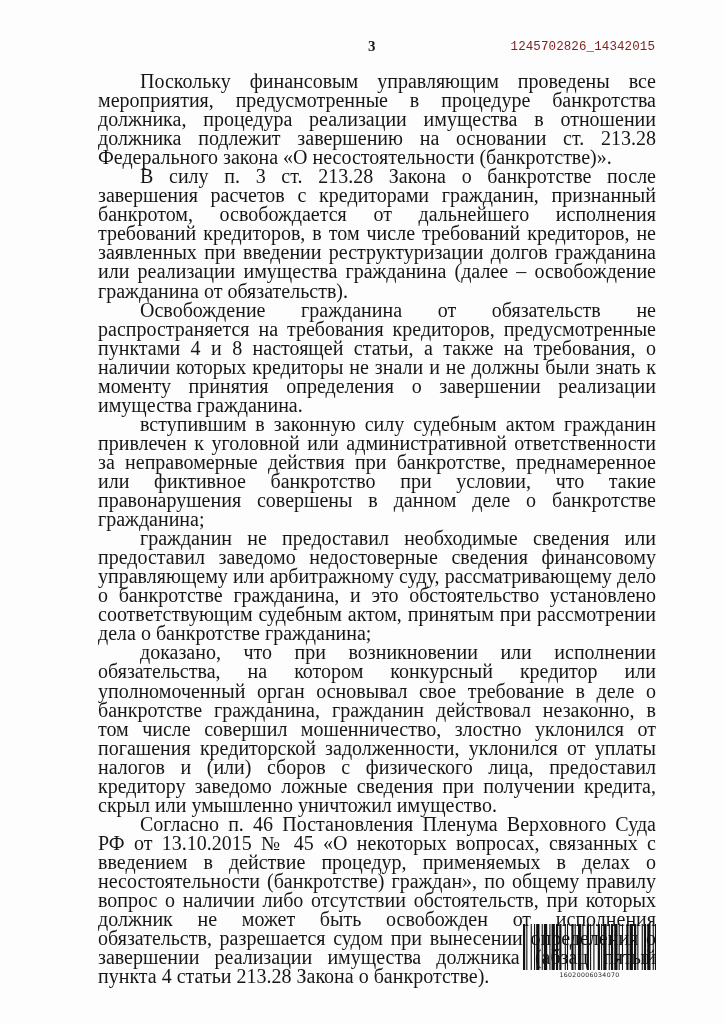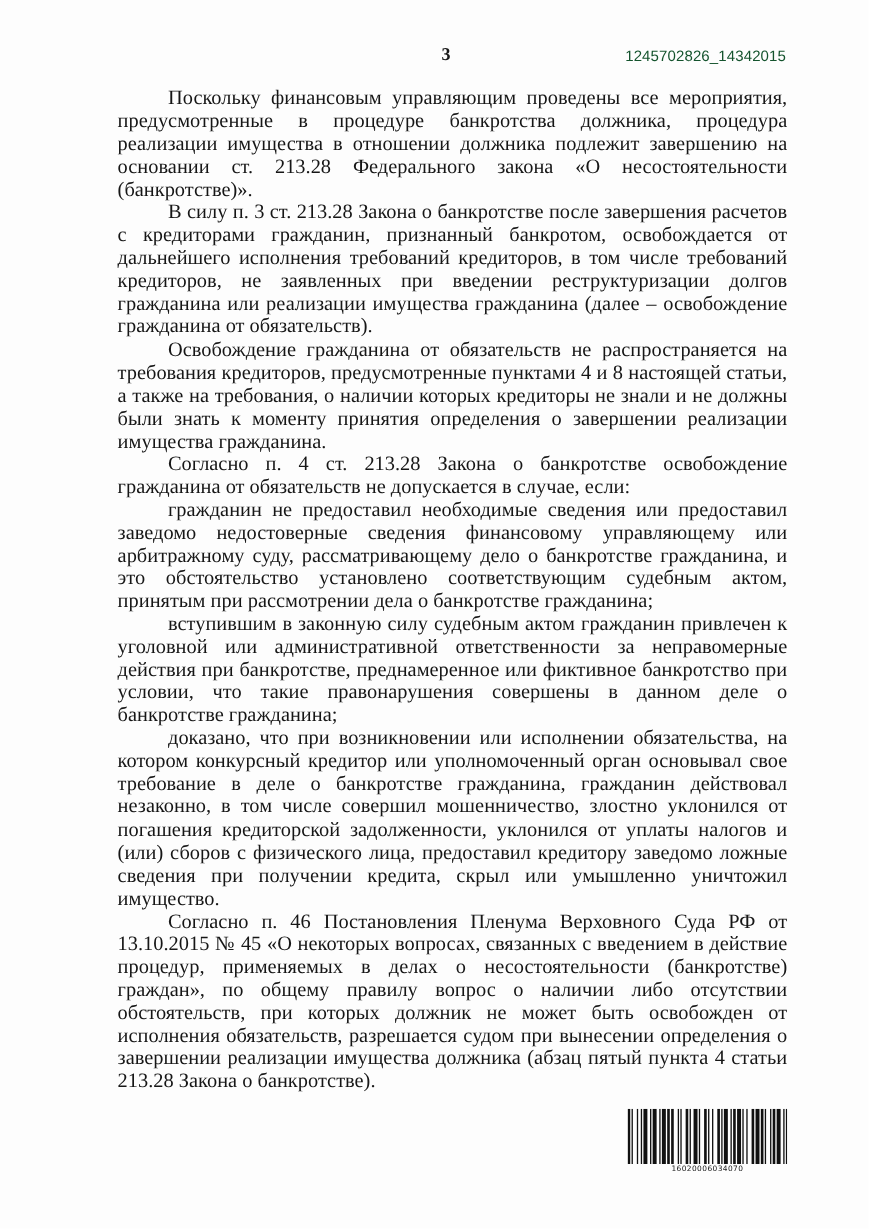--- a/index.html
+++ b/index.html
@@ -40,36 +40,36 @@
     font-weight: 700;
     color: #171717;
     letter-spacing: 0.2px;
   }
   .doc-id {
     position: absolute;
     right: 0;
     top: 2px;
     font-size: 12.5px;
     letter-spacing: 0.1px;
-    color: #14532d;
-    font-family: Liberation Sans, sans-serif;
+    color: #7f1d1d;
+    font-family: Liberation Mono, monospace;
   }
 
   
   .doc-body {
     position: absolute;
     top: 72px;
     left: 98px;
     width: 558px;
   }
   .para {
     margin: 0;
     text-align: justify;
     text-justify: inter-word;
-    font-size: 17px;
+    font-size: 20px;
     line-height: 19.05px;
     text-indent: 42px;
     color: #161616;
     hyphens: none;
   }
 
   
   .barcode-block {
     position: absolute;
     left: 523px;
@@ -99,23 +99,22 @@
 
   <div class="page-header">
     <span class="page-number">3</span>
     <span class="doc-id">1245702826_14342015</span>
   </div>
 
   <div class="doc-body">
     <p class="para">Поскольку финансовым управляющим проведены все мероприятия, предусмотренные в процедуре банкротства должника, процедура реализации имущества в отношении должника  подлежит завершению на основании ст. 213.28 Федерального закона «О несостоятельности (банкротстве)».</p>
     <p class="para">В силу п. 3 ст. 213.28  Закона о банкротстве после завершения расчетов с кредиторами гражданин, признанный банкротом, освобождается от дальнейшего исполнения требований кредиторов, в том числе требований кредиторов, не заявленных при введении реструктуризации долгов гражданина или реализации имущества гражданина (далее – освобождение гражданина от обязательств).</p>
     <p class="para">Освобождение гражданина от обязательств не распространяется на требования кредиторов, предусмотренные пунктами 4 и 8 настоящей статьи, а также на требования, о наличии которых кредиторы не знали и не должны были знать к моменту принятия определения о завершении реализации имущества гражданина.</p>
-    <p class="para">Согласно п. 4 ст. 213.28 Закона о банкротстве освобождение гражданина от обязательств не допускается в случае, если:</p>
+    <p class="para">вступившим в законную силу судебным актом гражданин привлечен к уголовной или административной ответственности за неправомерные действия при банкротстве, преднамеренное или фиктивное банкротство при условии, что такие правонарушения совершены в данном деле о банкротстве гражданина;</p>
     <p class="para">гражданин не предоставил необходимые сведения или предоставил заведомо недостоверные сведения финансовому управляющему или арбитражному суду, рассматривающему дело о банкротстве гражданина, и это обстоятельство установлено соответствующим судебным актом, принятым при рассмотрении дела о банкротстве гражданина;</p>
-    <p class="para">вступившим в законную силу судебным актом гражданин привлечен к уголовной или административной ответственности за неправомерные действия при банкротстве, преднамеренное или фиктивное банкротство при условии, что такие правонарушения совершены в данном деле о банкротстве гражданина;</p>
     <p class="para">доказано, что при возникновении или исполнении обязательства, на котором конкурсный кредитор или уполномоченный орган основывал свое требование в деле о банкротстве гражданина, гражданин действовал незаконно, в том числе совершил мошенничество, злостно уклонился от погашения кредиторской задолженности, уклонился от уплаты налогов и (или) сборов с физического лица, предоставил кредитору заведомо ложные сведения при получении кредита, скрыл или умышленно уничтожил имущество.</p>
     <p class="para">Согласно п. 46 Постановления Пленума Верховного Суда РФ от 13.10.2015 № 45 «О некоторых вопросах, связанных с введением в действие процедур, применяемых в делах о несостоятельности (банкротстве) граждан», по общему правилу вопрос о наличии либо отсутствии обстоятельств, при которых должник не может быть освобожден от исполнения обязательств, разрешается судом при вынесении определения о завершении реализации имущества должника (абзац пятый пункта 4 статьи 213.28 Закона о банкротстве).</p>
   </div>
 
   <div class="barcode-block">
     <svg class="barcode-bars" id="barcode-svg" viewBox="0 0 133 46" preserveAspectRatio="none">
         <rect x="0.000" y="0" width="2.198" height="46" fill="#111111"></rect>
         <rect x="3.298" y="0" width="1.099" height="46" fill="#111111"></rect>
         <rect x="7.694" y="0" width="1.099" height="46" fill="#111111"></rect>
         <rect x="10.992" y="0" width="1.099" height="46" fill="#111111"></rect>

